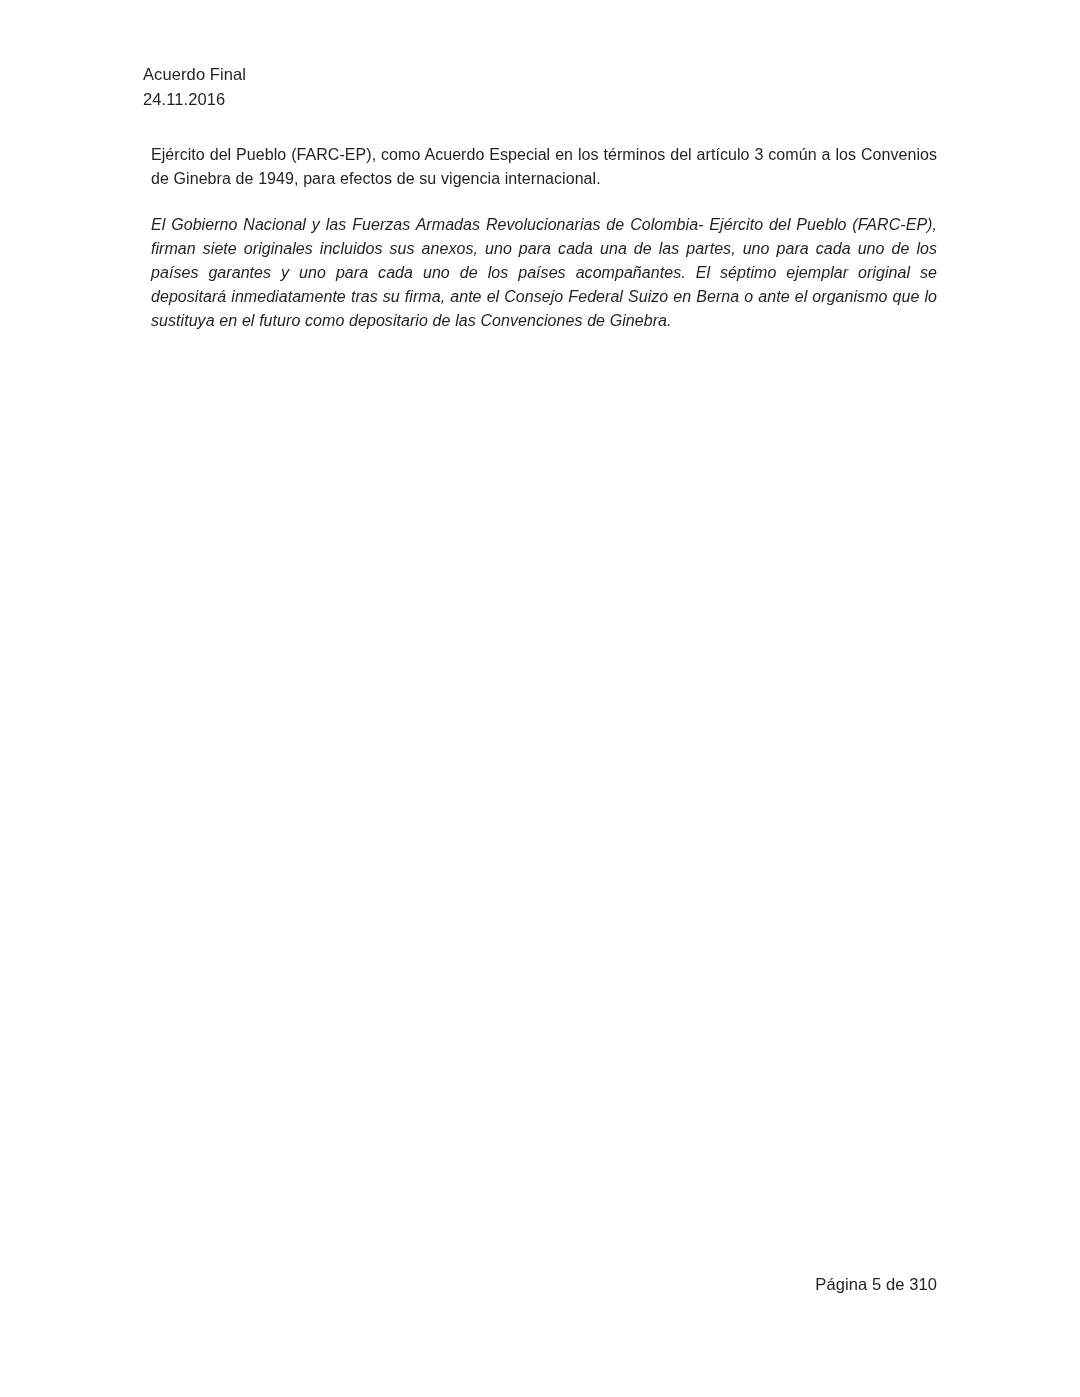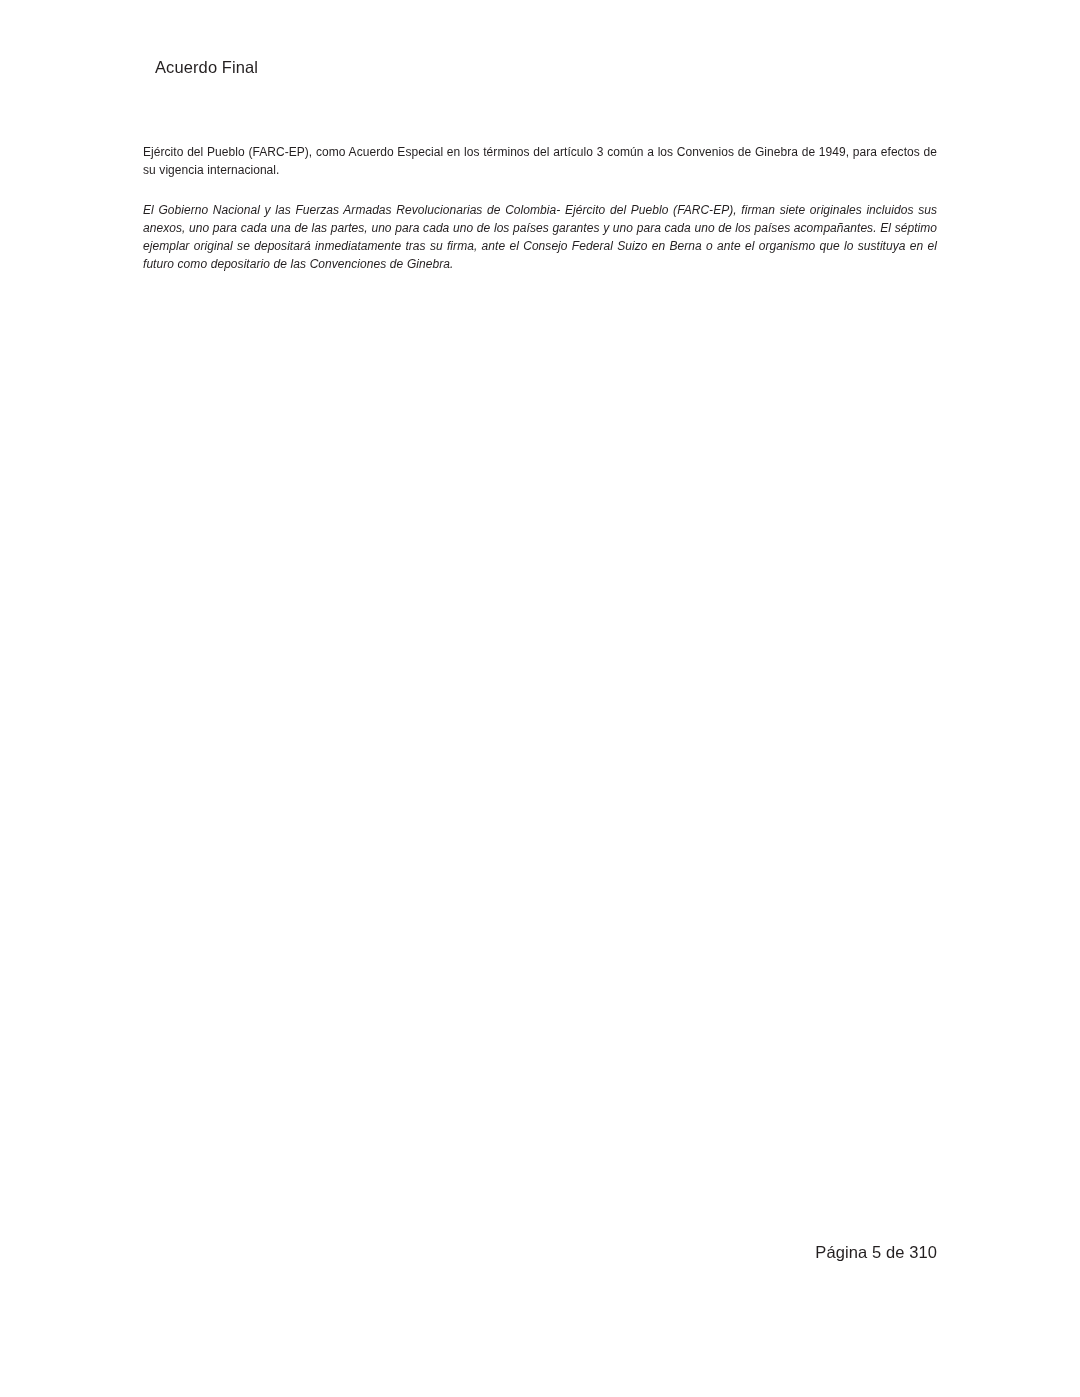--- a/index.html
+++ b/index.html
@@ -17,72 +17,72 @@
     overflow: hidden;
     font-family: "Liberation Sans", "DejaVu Sans", sans-serif;
     color: #231f20;
     -webkit-font-smoothing: antialiased;
   }
 
   
   .doc-header {
     position: absolute;
     left: 143px;
-    top: 55px;
+    top: 62px;
     width: 794px;
     font-size: 16.5px;
     line-height: 25px;
     letter-spacing: 0.1px;
-    margin-left: 12px;
   }
   .doc-header .hline {
     display: block;
     white-space: pre;
   }
 
   
   .doc-body {
     position: absolute;
     left: 143px;
     top: 143px;
     width: 794px;
   }
   .para {
-    font-size: 12px;
-    line-height: 18px;
+    font-size: 16px;
+    line-height: 24px;
     text-align: justify;
     text-justify: inter-word;
-    margin: 0 0 22px 0;
+    margin: 0 0 22px 8px;
     letter-spacing: 0.05px;
     word-spacing: 0.2px;
     hyphens: none;
   }
   .para:last-child { margin-bottom: 0; font-style: italic; }
   
   .para.justify-all { text-align-last: left; }
 
   
   .doc-footer {
     position: absolute;
     left: 143px;
-    top: 1240px;
+    top: 1272px;
     width: 794px;
     text-align: right;
     font-size: 16.5px;
     line-height: 25px;
     letter-spacing: 0.1px;
   }
 </style>
 </head>
 <body>
 
 <div class="page">
 
   <div class="doc-header">
     <span class="hline">Acuerdo Final</span>
+    <span class="hline">24.11.2016</span>
   </div>
 
   <div class="doc-body">
     <p class="para justify-all">Ejército del Pueblo (FARC-EP), como Acuerdo Especial en los términos del artículo 3 común a los Convenios de Ginebra de 1949, para efectos de su vigencia internacional.</p>
     <p class="para justify-all">El Gobierno Nacional y las Fuerzas Armadas Revolucionarias de Colombia- Ejército del Pueblo (FARC-EP), firman siete originales incluidos sus anexos, uno para cada una de las partes, uno para cada uno de los países garantes y uno para cada uno de los países acompañantes. El séptimo ejemplar original se depositará inmediatamente tras su firma, ante el Consejo Federal Suizo en Berna o ante el organismo que lo sustituya en el futuro como depositario de las Convenciones de Ginebra.</p>
   </div>
 
   <div class="doc-footer">
     <span>Página 5 de 310</span>
   </div>

